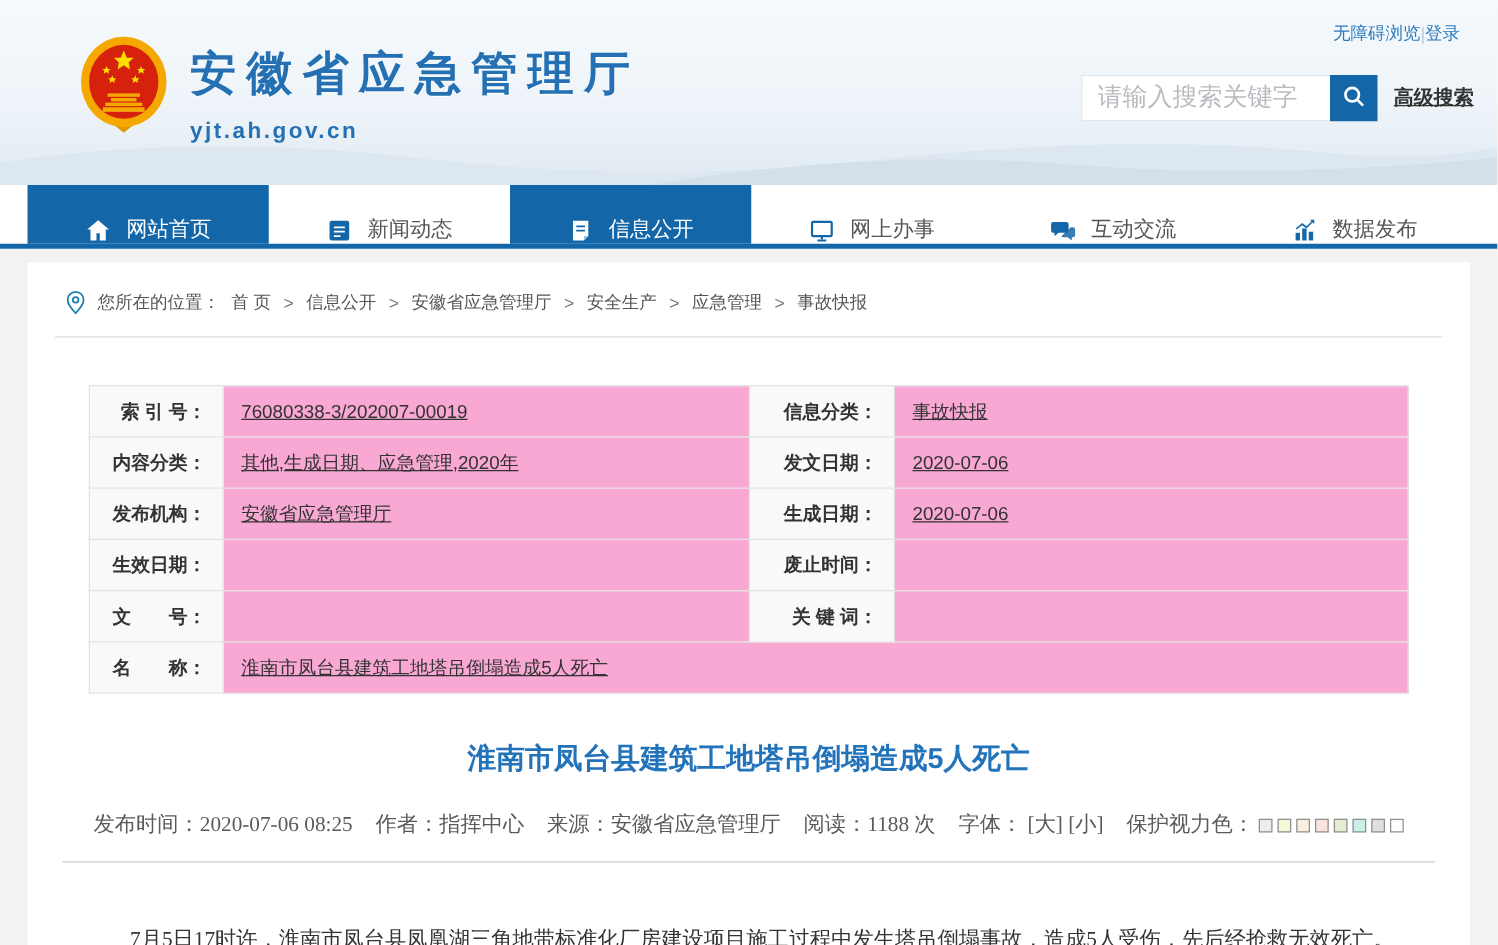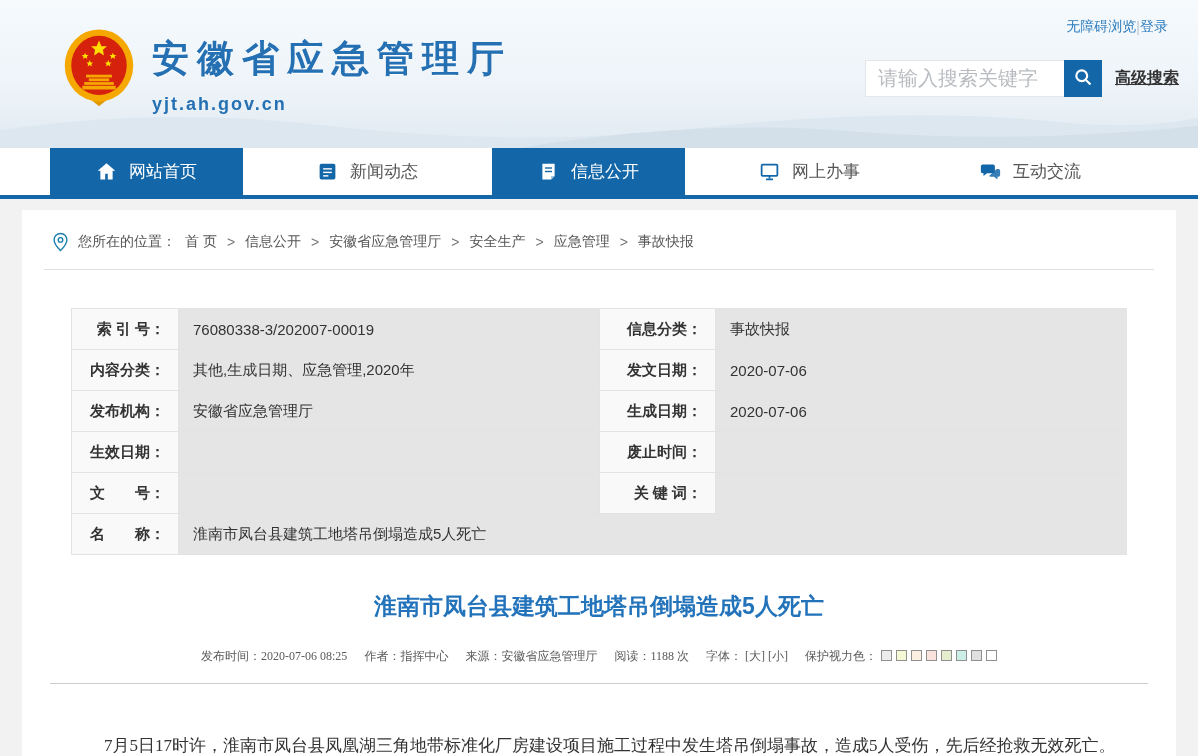--- a/index.html
+++ b/index.html
@@ -36,48 +36,48 @@
   .search-input::placeholder { color:#b8bcc0; }
   .search-btn {
     width:38px; height:37px; background:#1367a8; border:none; cursor:pointer;
     display:flex; align-items:center; justify-content:center;
   }
   .adv-link { margin-left:13px; font-size:16px; font-weight:bold; color:#333; text-decoration:underline; cursor:pointer; }
   
   .main-nav { position:relative; width:1198px; height:51px; background:#ffffff; border-bottom:4px solid #1367a8; }
   .nav-tabs { position:absolute; left:22px; top:0; display:flex; height:47px; }
   .nav-tab {
-    width:193px; height:47px; display:flex; align-items:center; justify-content:center;
-    gap:12px; font-size:17px; color:#555; cursor:pointer;margin-left:28px;
+    width:193px; height:47px; display:flex; align-items:flex-end; justify-content:center;
+    gap:12px; font-size:17px; color:#555; cursor:pointer;
   }
   .nav-tab .icon { width:21px; height:21px; color:#1367a8; display:block; }
   .nav-tab.active { background:#1367a8; color:#ffffff; }
   .nav-tab.active .icon { color:#ffffff; }
   
   .card { position:relative; margin:11px 22px 0; background:#ffffff; height:700px; }
   .breadcrumb { display:flex; align-items:center; gap:9px; padding:22px 0 0 30px; font-size:14px; color:#555; }
   .breadcrumb .pin { width:17px; height:20px; color:#1c7fae; }
   .breadcrumb a { color:#555; text-decoration:none; cursor:pointer; }
   .breadcrumb .bc-sep { color:#777; margin:0 1px; }
   .bc-divider { margin:17px 22px 0; border-bottom:1px solid #e0e0e0; }
   
   .info-table { width:1056px; margin:38px auto 0; border-collapse:collapse; }
   .info-table td { border:1px solid #e3e3e3; height:41px; font-size:15px; color:#333; }
   .info-table td.lbl {
     background:#f9f9f9; font-weight:bold; text-align:right;
     padding-right:13px; white-space:nowrap;
   }
   .info-table td.lbl.c1 { width:107px;margin-top:32px; }
   .info-table td.lbl.c3 { width:116px; }
-  .info-table td.val { padding-left:14px; background:#e5e5e5; }
+  .info-table td.val { padding-left:14px; background:#f9a8d4;text-decoration:underline; }
   .info-table td.val.c2 { width:421px; }
   
   .article-title { margin-top:36px; text-align:center; font-size:23px; font-weight:bold; color:#2373bb; }
   .article-meta {
-    margin-top:26px; text-align:center; font-size:12px; color:#5a5a5a;
+    margin-top:26px; text-align:center; font-size:17px; color:#5a5a5a;
     font-family:"Liberation Serif", serif;
   }
   .article-meta .mitem { margin:0 7px; }
   .article-meta a { color:#5a5a5a; text-decoration:none; cursor:pointer; }
   .swatch {
     display:inline-block; width:11px; height:11px; border:1px solid #8f8f8f;
     margin-left:4px; vertical-align:-1px; cursor:pointer;
   }
   .meta-divider { margin:18px 28px 0; border-bottom:1px solid #cccccc; }
   .article-body {

